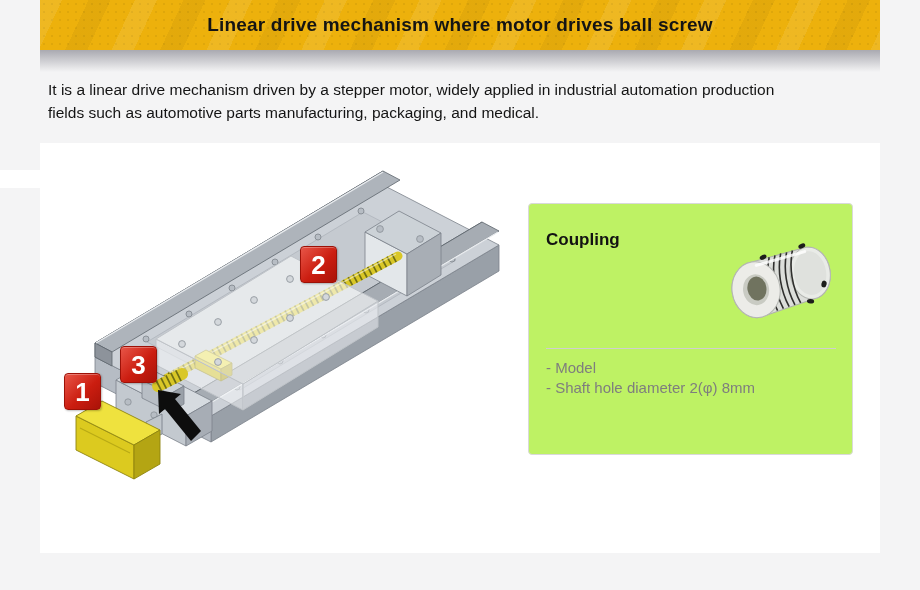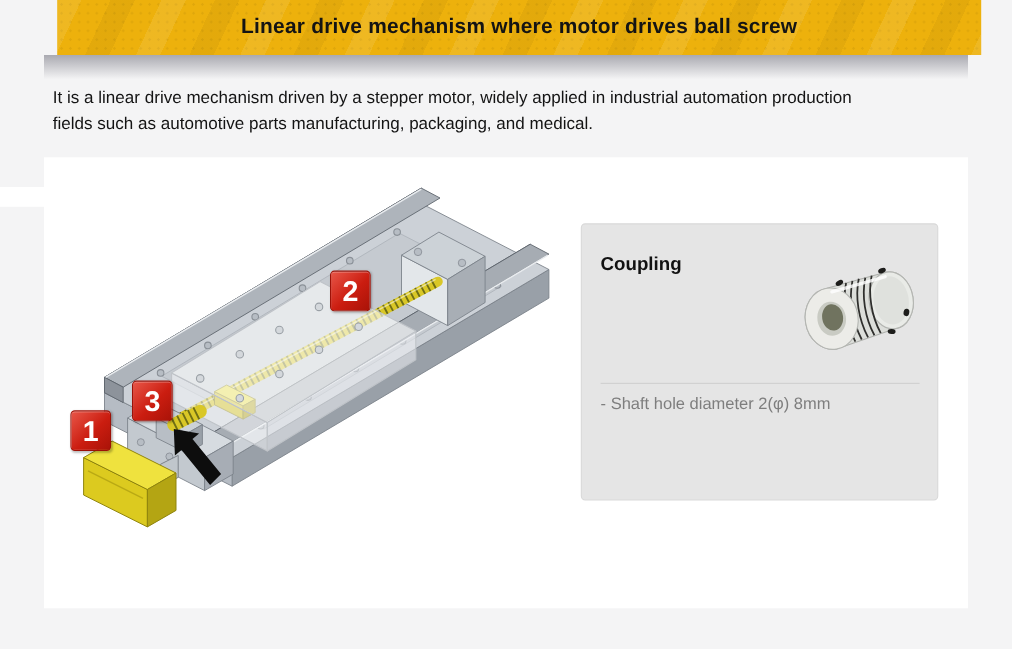--- a/index.html
+++ b/index.html
@@ -3,21 +3,21 @@
 <meta charset="utf-8">
 <style>
   html,body{margin:0;padding:0;}
   body{
     width:920px;height:590px;position:relative;overflow:hidden;
     background:#f4f4f5;
     font-family:"Liberation Sans",sans-serif;
   }
   
   .banner{
-    position:absolute;left:52px;top:0;width:840px;height:50px;
+    position:absolute;left:40px;top:0;width:840px;height:50px;
     background-color:#edb10c;
     background-image:
       repeating-linear-gradient(115deg,
         rgba(255,255,255,0.09) 0 20px,
         rgba(255,255,255,0)   20px 44px,
         rgba(0,0,0,0.045)     44px 64px,
         rgba(255,255,255,0)   64px 86px),
       radial-gradient(rgba(0,0,0,0.06) 1px, transparent 1.3px);
     background-size:auto,8px 8px;
     display:flex;align-items:center;justify-content:center;
@@ -45,21 +45,21 @@
     box-shadow:inset 0 1px 0 rgba(255,255,255,0.28), 1px 1px 2px rgba(0,0,0,0.25);
     color:#fff;font-weight:bold;font-size:26px;line-height:1;
     display:flex;align-items:center;justify-content:center;
   }
   .badge-1{left:6px;top:203px;}
   .badge-2{left:242px;top:76px;}
   .badge-3{left:62px;top:176px;}
   
   .product-card{
     position:absolute;left:488px;top:60px;width:325px;height:252px;box-sizing:border-box;
-    background:#e5e5e5;border:1px solid #d9d9d9;border-radius:4px;padding-left:48px;
+    background:#bef264;border:1px solid #d9d9d9;border-radius:4px;padding-left:48px;
   }
   .product-name{position:absolute;left:17px;top:26px;font-size:17px;font-weight:bold;color:#121212;}
   .price-row{position:absolute;left:17px;top:50px;white-space:nowrap;}
   .price{font-size:23px;font-weight:bold;color:#e8180c;}
   .unit{font-size:15px;font-weight:bold;color:#121212;}
   .product-image{position:absolute;left:194px;top:25px;width:113px;height:104px;}
   .card-divider{position:absolute;left:17px;top:144px;width:290px;height:1px;background:#cfcfcf;}
   .specs{
     position:absolute;left:17px;top:154px;margin:0;padding:0;list-style:none;
     font-size:15px;line-height:19.5px;color:#7e7e7e;
@@ -214,17 +214,18 @@
           <ellipse cx="100" cy="62" rx="2.6" ry="3.4" fill="#1d1d1b" transform="rotate(20 100 62)"></ellipse>
 
           <path d="M36,33 L86,27" stroke="rgba(255,255,255,0.8)" stroke-width="3" fill="none" stroke-linecap="round"></path>
         </g>
       </svg>
     </div>
 
     <div class="card-divider"></div>
 
     <ul class="specs">
+      <li>- Model</li>
       <li>- Shaft hole diameter 2(φ) 8mm</li>
     </ul>
   </div>
 
 </div>
 
 </body></html>

